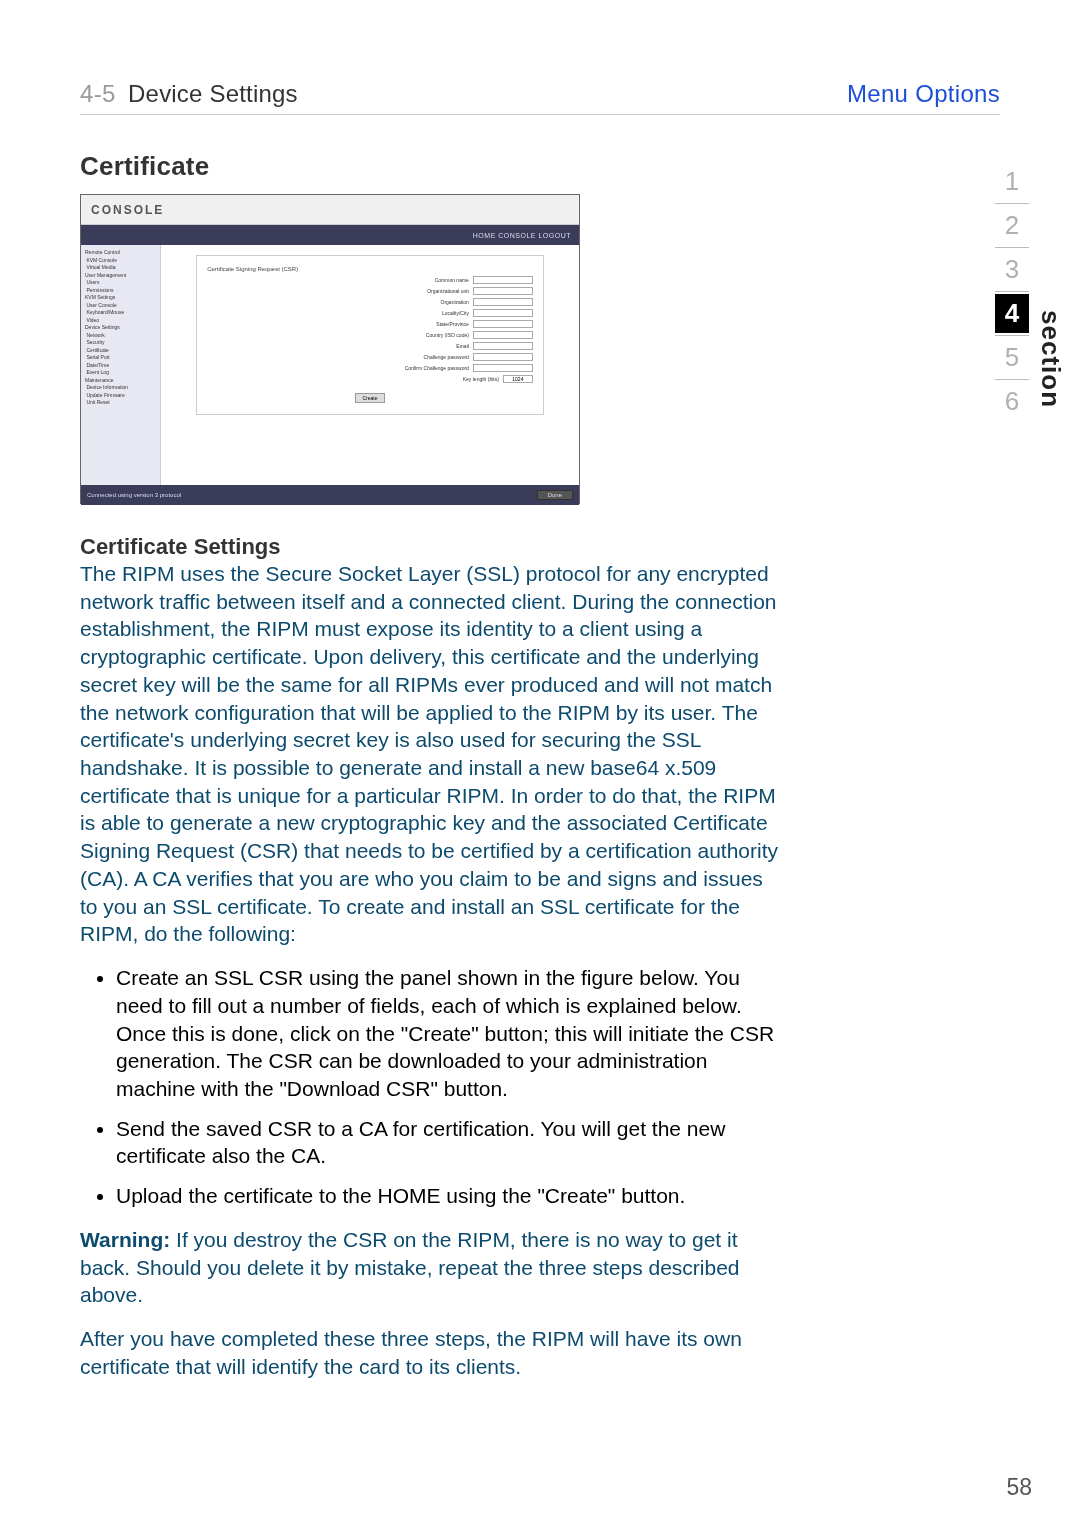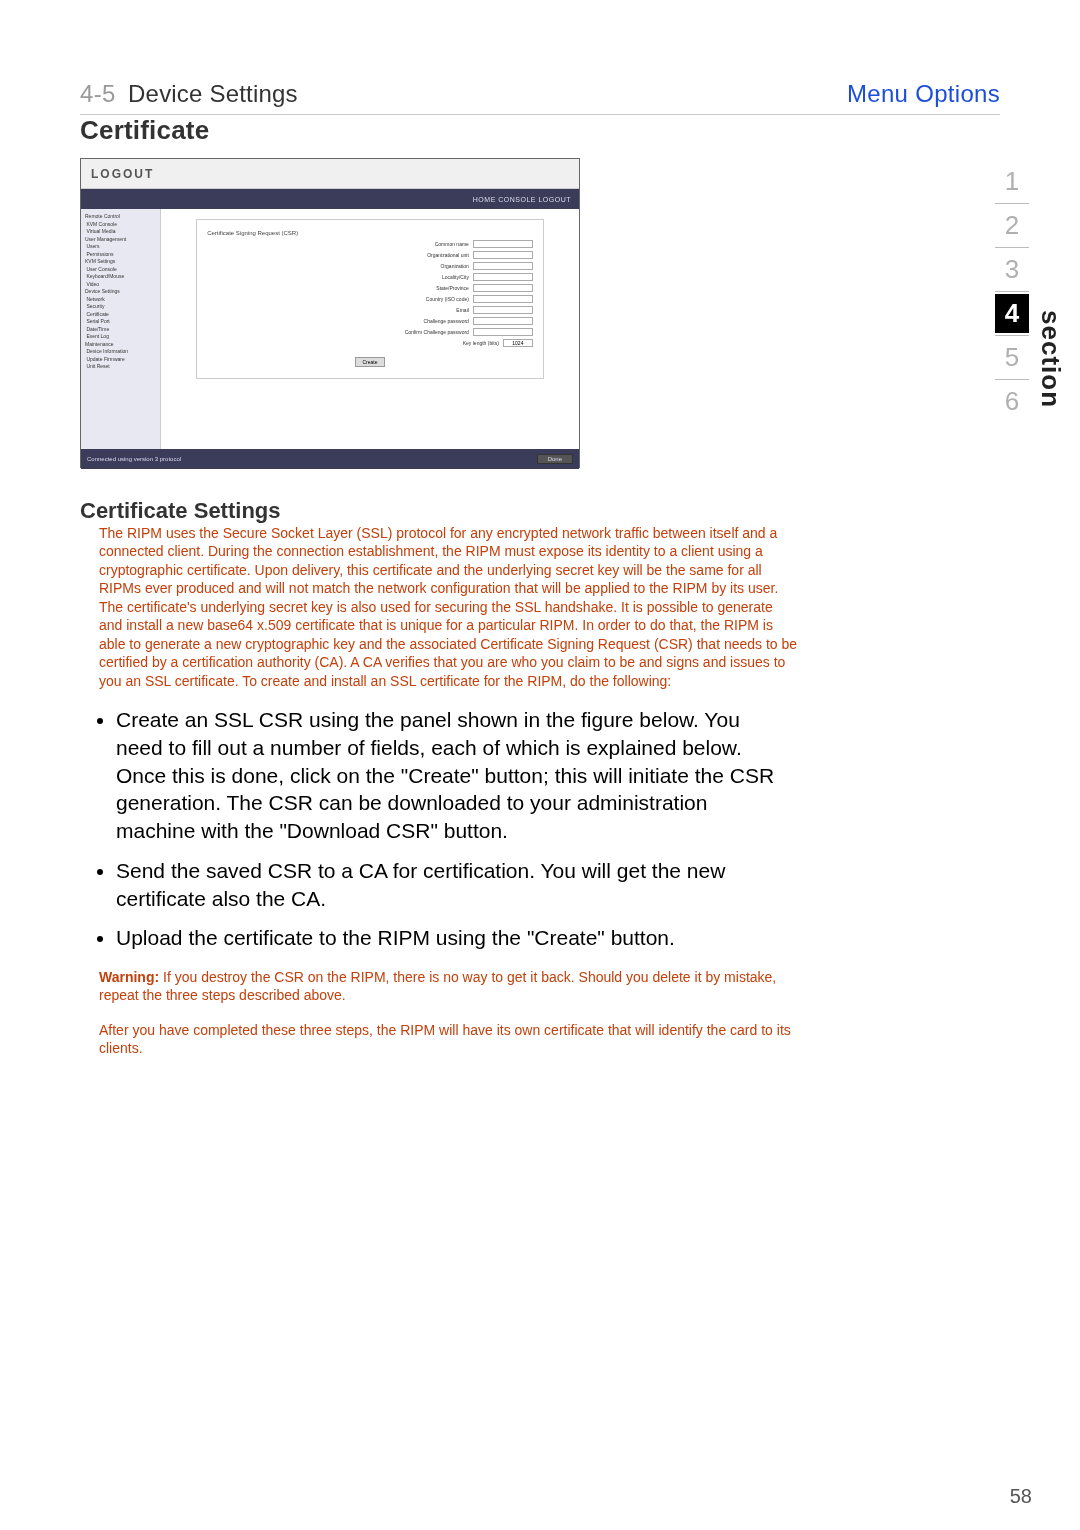--- a/index.html
+++ b/index.html
@@ -17,20 +17,21 @@
     left: 80px;
     right: 80px;
     bottom: 40px;
   }
   .header-row {
     display: flex;
     justify-content: space-between;
     align-items: baseline;
     border-bottom: 1px solid #ccc;
     padding-bottom: 6px;
+    margin-bottom: 36px;
   }
   .section-num {
     color: #9a9a9a;
     font-size: 24px;
     letter-spacing: 0.3px;
   }
   .section-title {
     color: #333;
     font-size: 24px;
     margin-left: 8px;
@@ -118,26 +119,25 @@
   .ss-footer span { color:#dcdcf0; font-size:6px; }
   .ss-footer-btn { background:#555; color:#fff; font-size:6px; padding:1px 10px; border:1px solid #333; }
 
   .h-sub {
     font-size: 22px;
     font-weight: bold;
     color: #333;
     margin-bottom: 0;
   }
   .para {
-    font-size: 14px;
+    font-size: 21px;
     line-height: 1.32;
-    color: #c2410c;
+    color: #0c4a6e;
     margin-bottom: 16px;
     width: 700px;
-    margin-left: 19px;
   }
   ul.steps {
     width: 700px;
     padding-left: 36px;
     margin-bottom: 16px;
   }
   ul.steps li {
     font-size: 21px;
     line-height: 1.32;
     margin-bottom: 12px;
@@ -177,44 +177,44 @@
     top: 310px;
     right: 14px;
     font-size: 26px;
     font-weight: bold;
     color: #222;
     writing-mode: vertical-rl;
     letter-spacing: 1px;
   }
   .page-num {
     position: absolute;
-    bottom: 22px;
+    bottom: 29px;
     right: 48px;
-    font-size: 20px;
+    font-size: 23px;
     color: #555;
   }
 </style>
 </head>
 <body>
 
 <div class="page">
 
   <div class="header-row">
     <div>
       <span class="section-num">4-5</span>
       <span class="section-title">Device Settings</span>
     </div>
     <div class="menu-options">Menu Options</div>
   </div>
 
   <div class="h-cert">Certificate</div>
 
   <div class="screenshot">
     <div class="ss-header">
-      <span class="ss-logo">LOGOUT</span>
+      <span class="ss-logo">CONSOLE</span>
     </div>
     <div class="ss-bar">
       <span class="ss-bar-text">HOME  CONSOLE  LOGOUT</span>
     </div>
     <div class="ss-body">
       <div class="ss-sidebar">
         <div>Remote Control</div>
           <div>&nbsp;KVM Console</div>
           <div>&nbsp;Virtual Media</div>
         <div>User Management</div>
@@ -289,21 +289,21 @@
     </div>
   </div>
 
   <div class="h-sub">Certificate Settings</div>
 
   <p class="para">The RIPM uses the Secure Socket Layer (SSL) protocol for any encrypted network traffic between itself and a connected client. During the connection establishment, the RIPM must expose its identity to a client using a cryptographic certificate. Upon delivery, this certificate and the underlying secret key will be the same for all RIPMs ever produced and will not match the network configuration that will be applied to the RIPM by its user. The certificate's underlying secret key is also used for securing the SSL handshake. It is possible to generate and install a new base64 x.509 certificate that is unique for a particular RIPM. In order to do that, the RIPM is able to generate a new cryptographic key and the associated Certificate Signing Request (CSR) that needs to be certified by a certification authority (CA). A CA verifies that you are who you claim to be and signs and issues to you an SSL certificate. To create and install an SSL certificate for the RIPM, do the following:</p>
 
   <ul class="steps">
     <li>Create an SSL CSR using the panel shown in the figure below. You need to fill out a number of fields, each of which is explained below. Once this is done, click on the "Create" button; this will initiate the CSR generation. The CSR can be downloaded to your administration machine with the "Download CSR" button.</li>
     <li>Send the saved CSR to a CA for certification. You will get the new certificate also the CA.</li>
-    <li>Upload the certificate to the RIPM using the "Create" button.</li>
+    <li>Upload the certificate to the HOME using the "Create" button.</li>
   </ul>
 
   <p class="para">
     <span class="warn-label">Warning:</span><span> If you destroy the CSR on the RIPM, there is no way to get it back. Should you delete it by mistake, repeat the three steps described above.</span>
   </p>
 
   <p class="para">After you have completed these three steps, the RIPM will have its own certificate that will identify the card to its clients.</p>
 
 </div>
 

